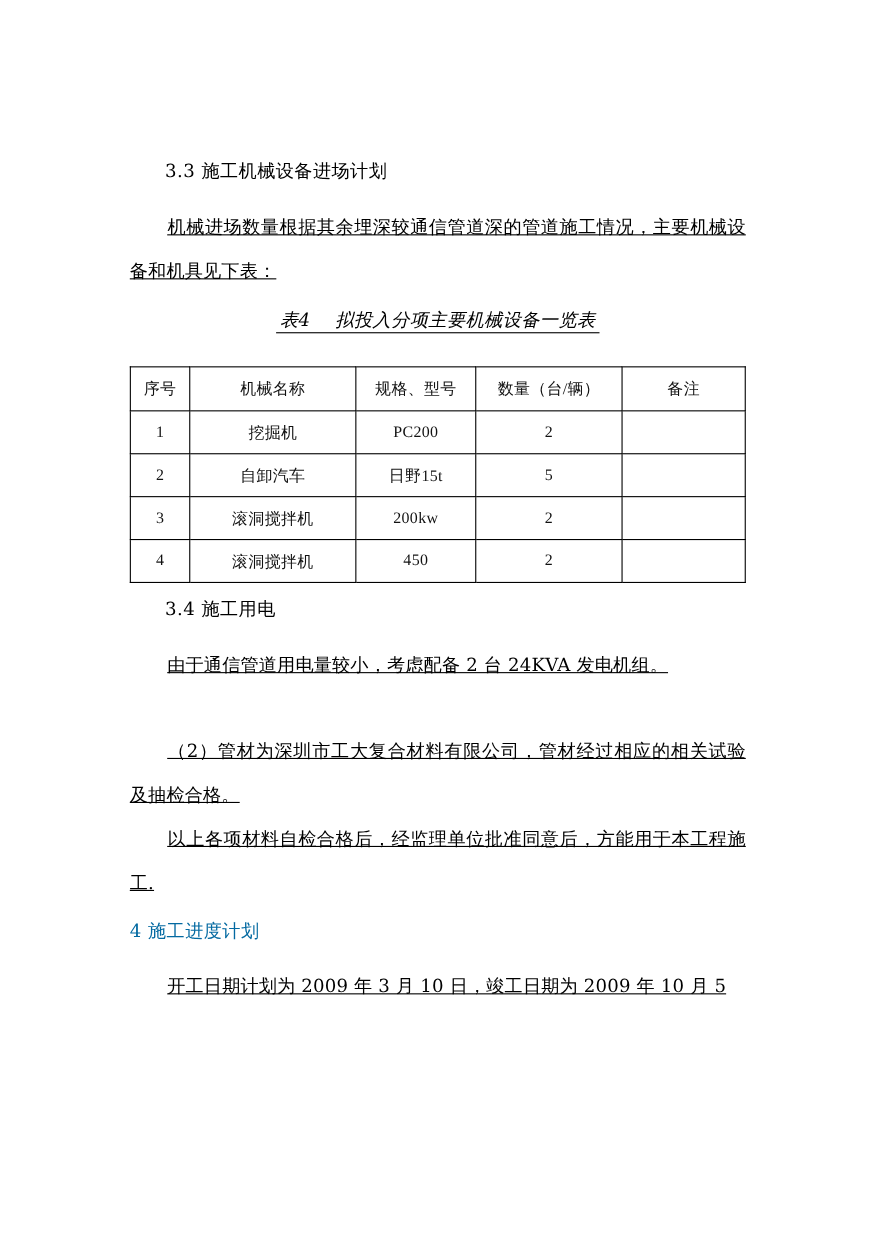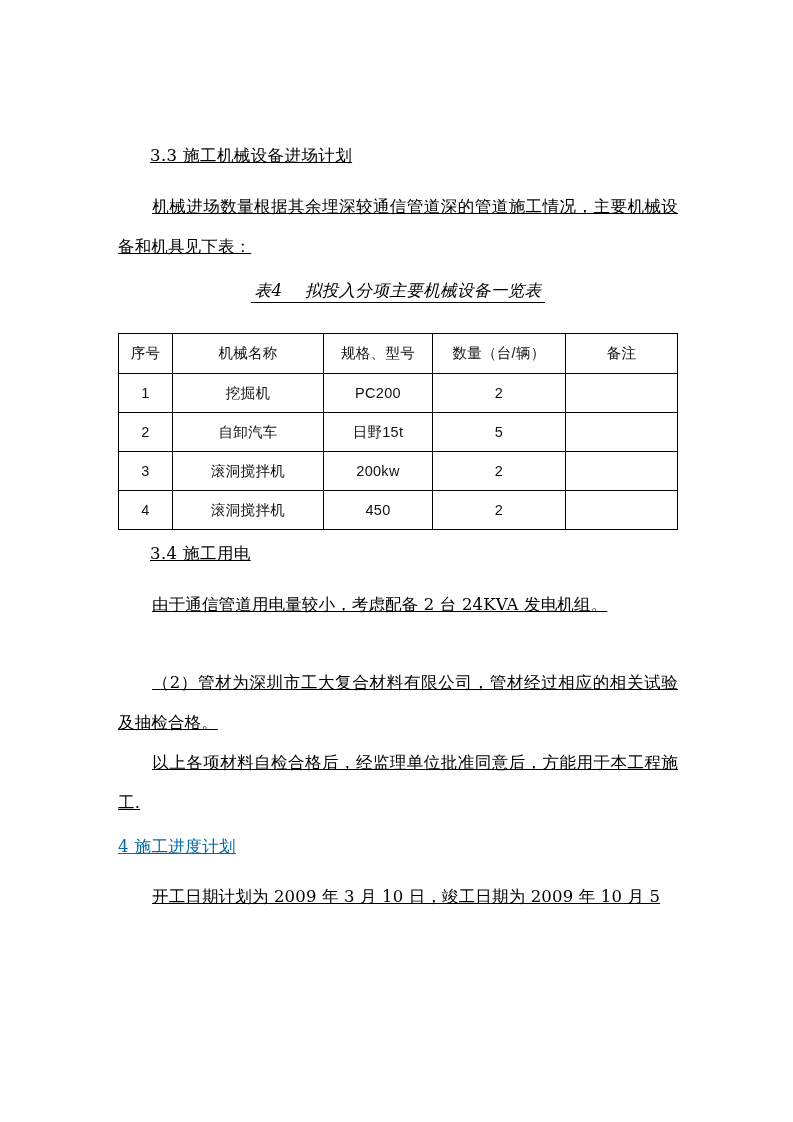--- a/index.html
+++ b/index.html
@@ -31,21 +31,20 @@
 
   
   .heading {
     font-size: 16.5px;
     line-height: 1.0;
     color: #000000;
     margin: 0 0 0 0;
     padding-left: 32px;
     letter-spacing: 0.4px;
     white-space: nowrap;
-    text-decoration: underline;
   }
   .heading.blue {
     color: #0369a1;
     padding-left: 0px;
   }
 
   
   .para {
     font-size: 16.5px;
     line-height: 40px;
@@ -85,21 +84,21 @@
     border-collapse: collapse;
     width: 559px;
     margin: 0;
     table-layout: fixed;
   }
   table.equip th, table.equip td {
     border: 1px solid #000000;
     text-align: center;
     vertical-align: middle;
     font-size: 14.5px;
-    font-family: Liberation Sans, sans-serif;
+    font-family: Liberation Serif, serif;
     font-weight: normal;
     height: 38px;
     padding: 0;
     letter-spacing: 0.3px;
     color: #111;
   }
   table.equip col.c-no     { width: 54px; }
   table.equip col.c-name   { width: 151px; }
   table.equip col.c-spec   { width: 109px; }
   table.equip col.c-qty    { width: 133px; }

